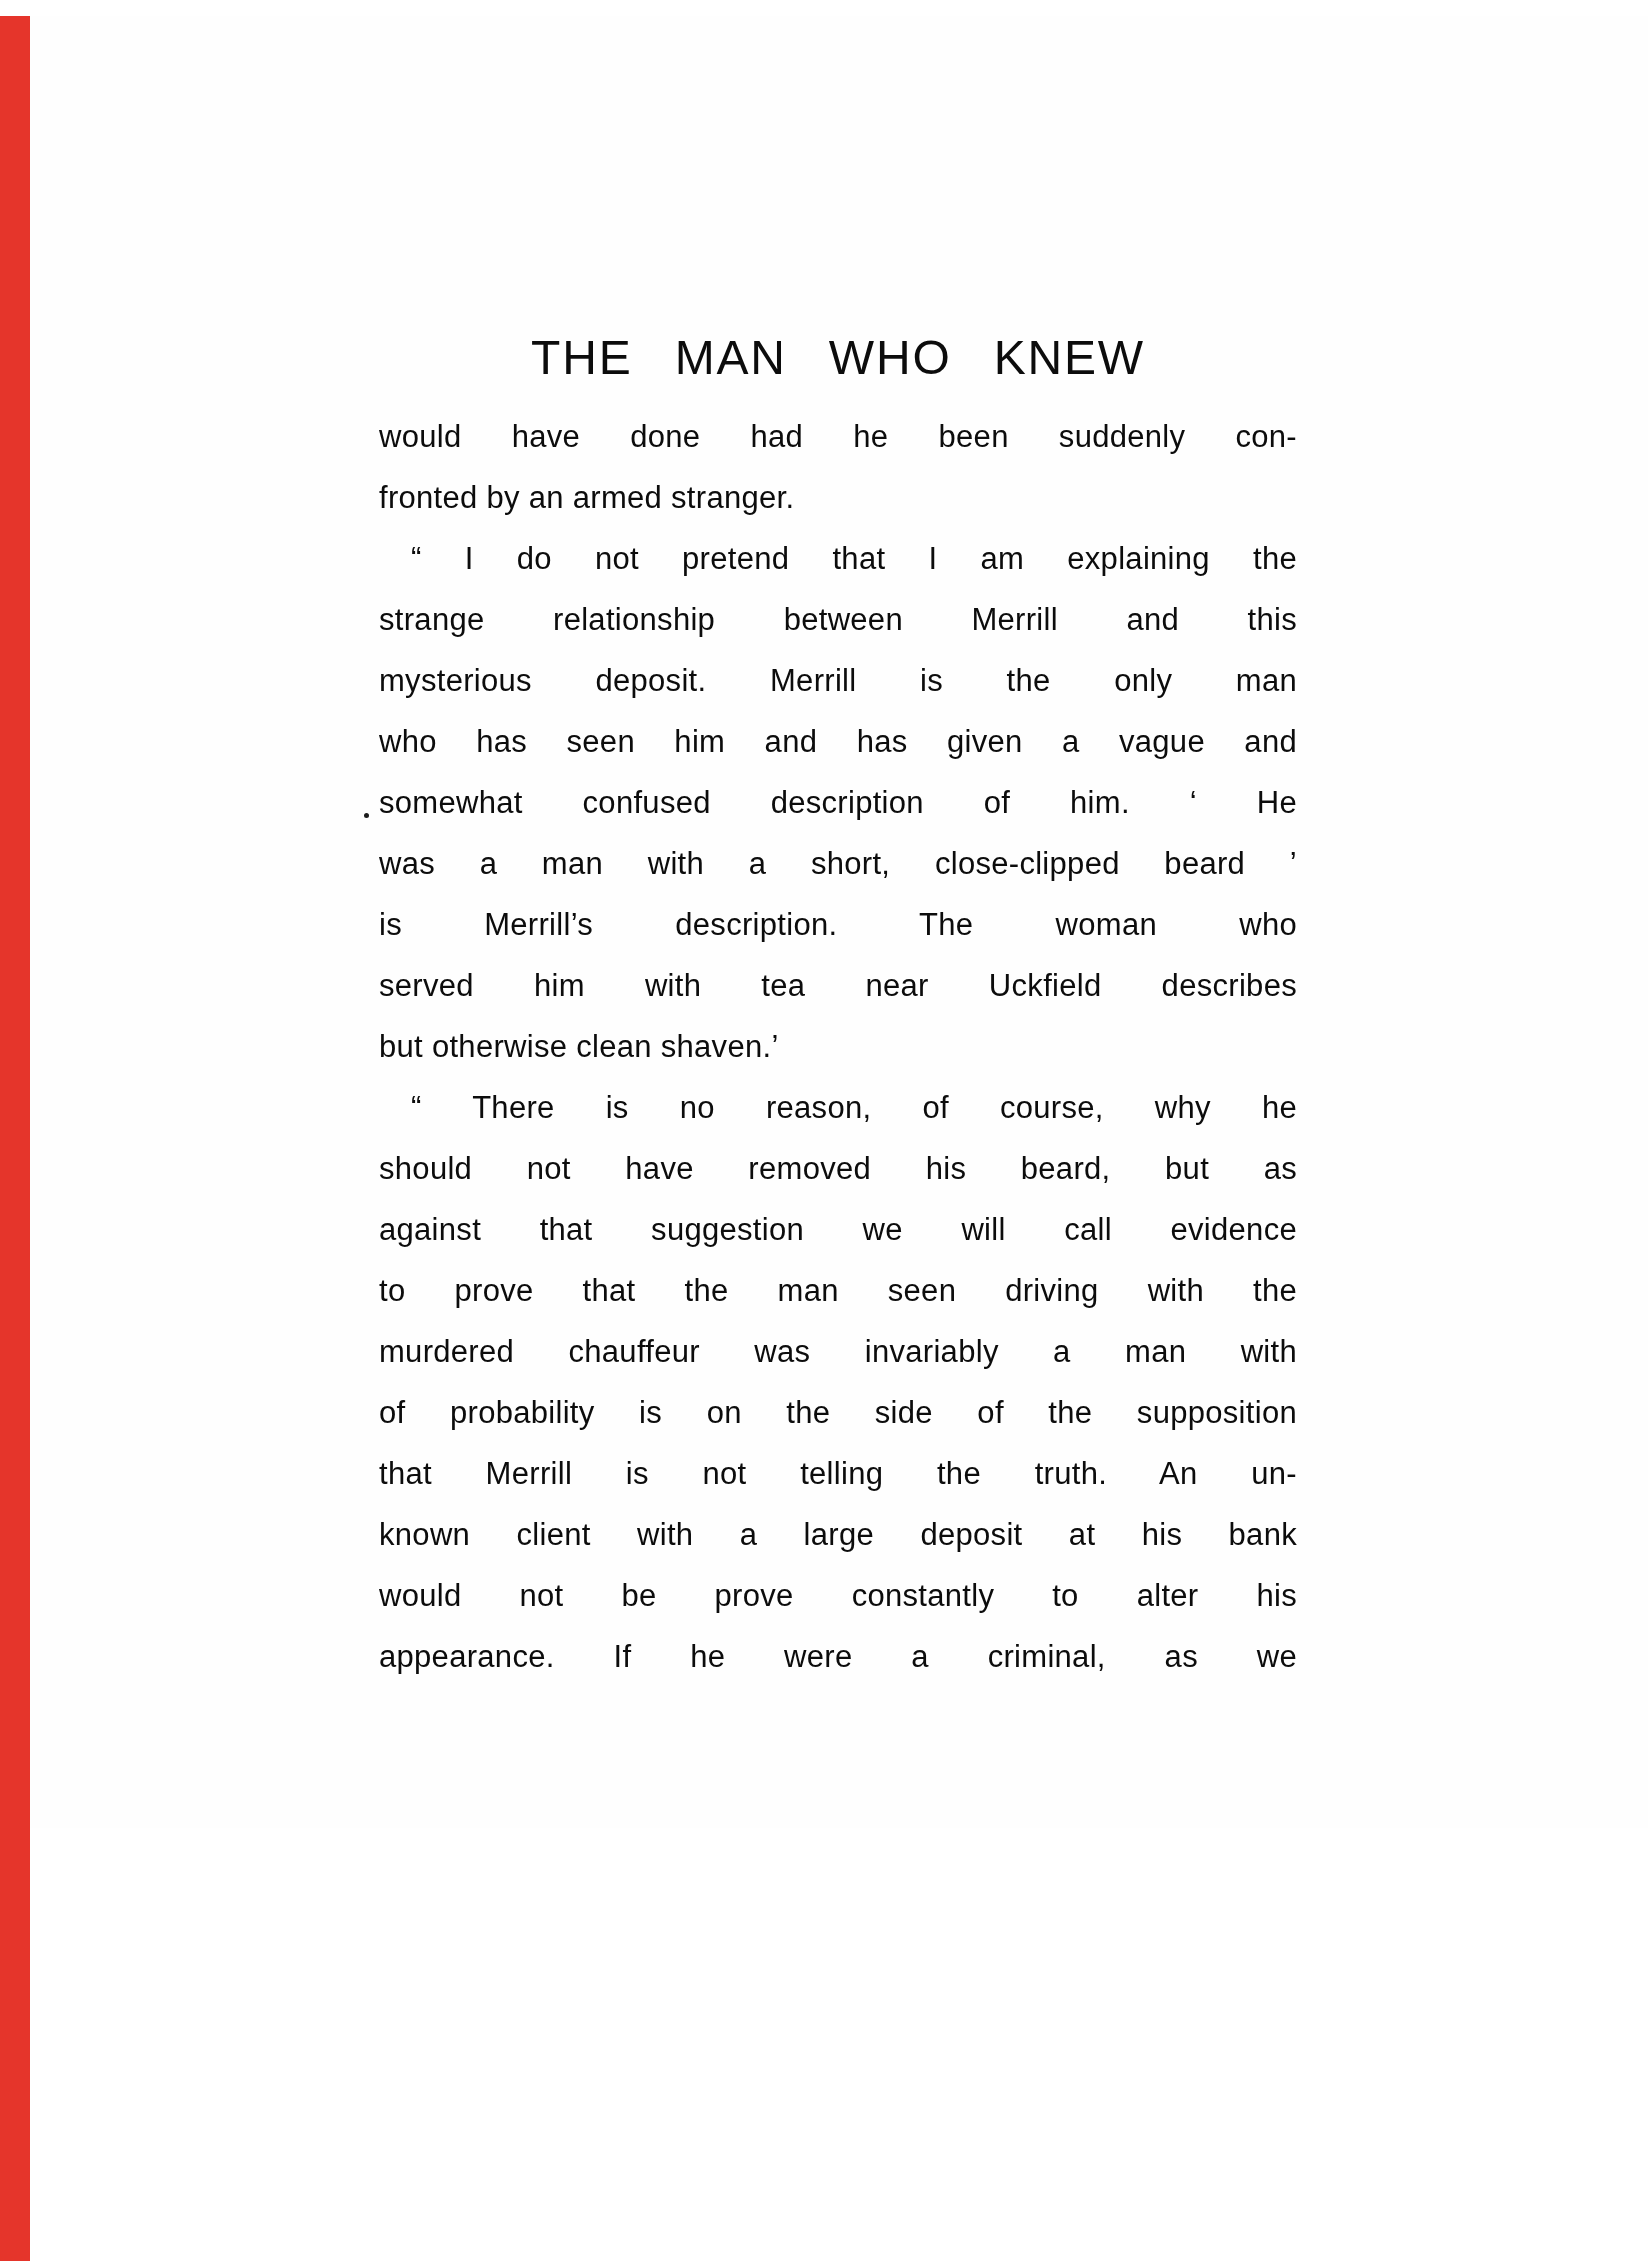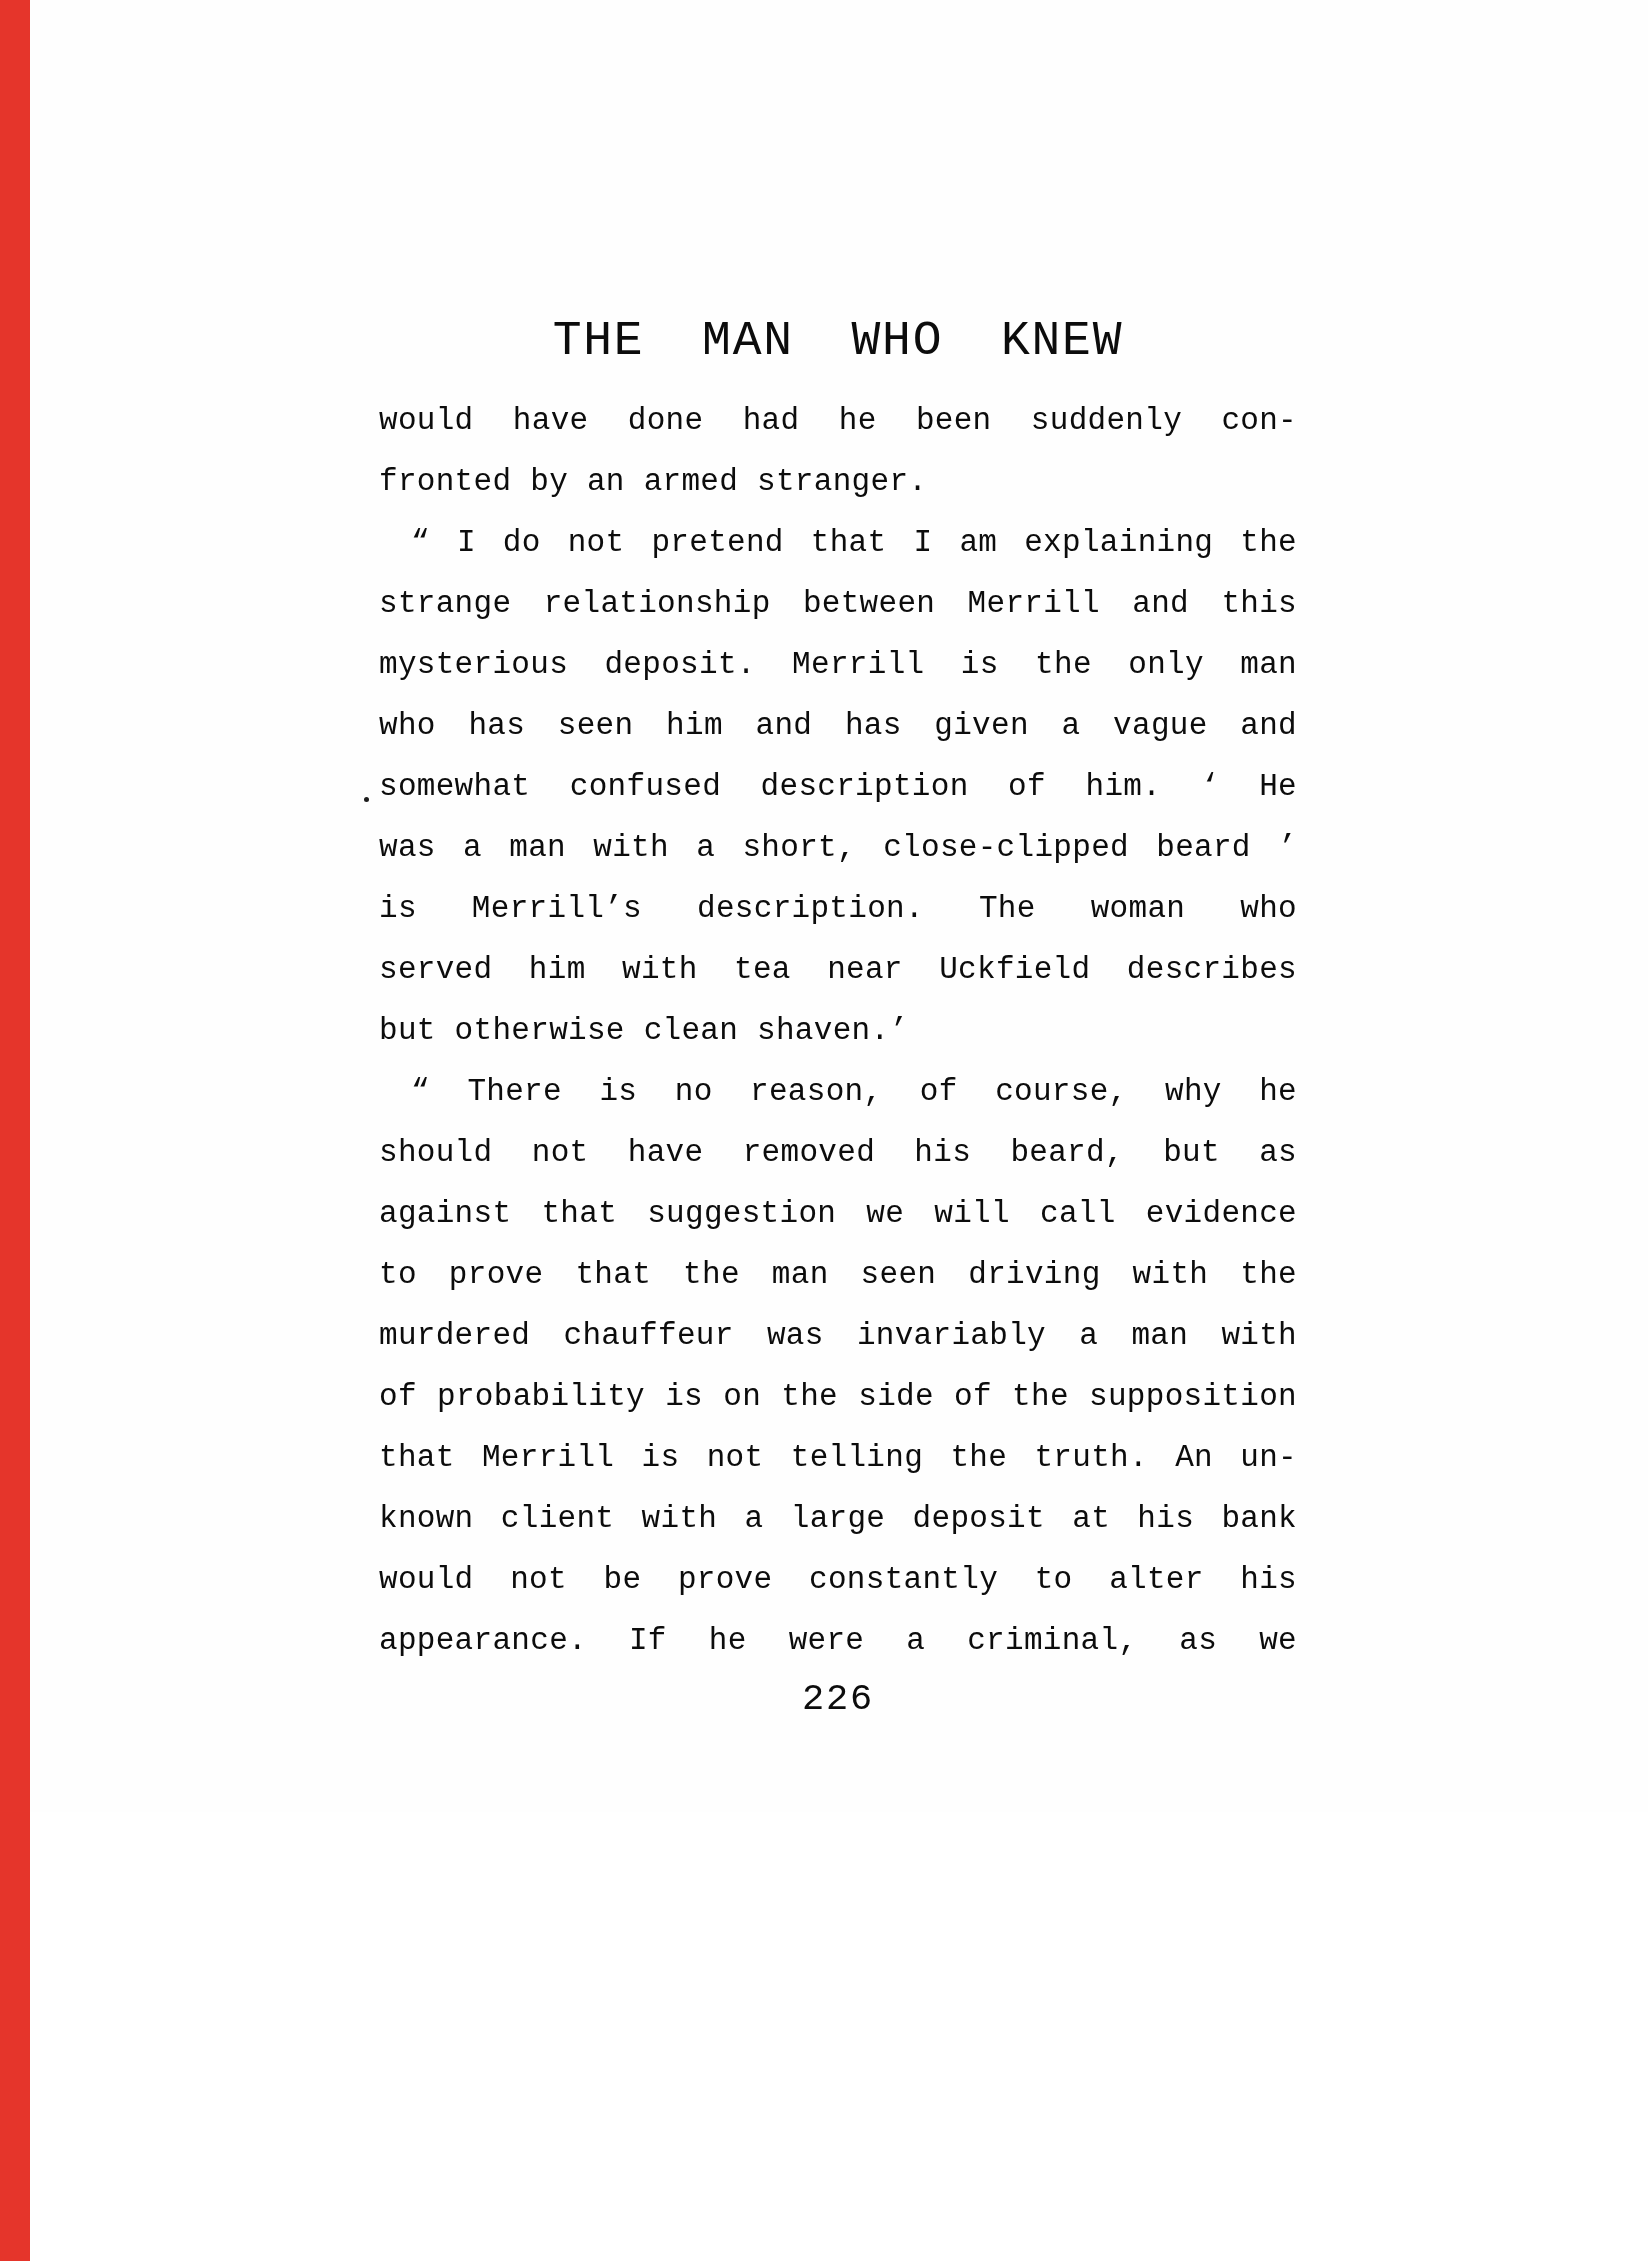--- a/index.html
+++ b/index.html
@@ -8,22 +8,23 @@
     width: 1649px;
     height: 2262px;
     overflow: hidden;
     background: #ffffff;
   }
   .page {
     position: relative;
     width: 1649px;
     height: 1812px;
     background: #fefefe;
-    font-family: Liberation Mono, monospace;
+    font-family: Liberation Sans, sans-serif;
     color: #0c0c0c;
+    margin-top: 16px;
   }
   .edge-strip {
     position: absolute;
     left: 0;
     top: 0;
     width: 30px;
     height: 2262px;
   }
   .column {
     position: absolute;
@@ -101,17 +102,16 @@
           <div class="line justified">against that suggestion we will call evidence</div>
           <div class="line justified">to prove that the man seen driving with the</div>
           <div class="line justified">murdered chauffeur was invariably a man with</div>
           <div class="line justified">of probability is on the side of the supposition</div>
           <div class="line justified">that Merrill is not telling the truth. An un-</div>
           <div class="line justified">known client with a large deposit at his bank</div>
           <div class="line justified">would not be prove constantly to alter his</div>
           <div class="line justified">appearance. If he were a criminal, as we</div>
         </div>
       </div>
-    <div class="page-number">226</div>
   </div>
   <div class="ink-speck"></div>
 </div>
 
 
 </body></html>

